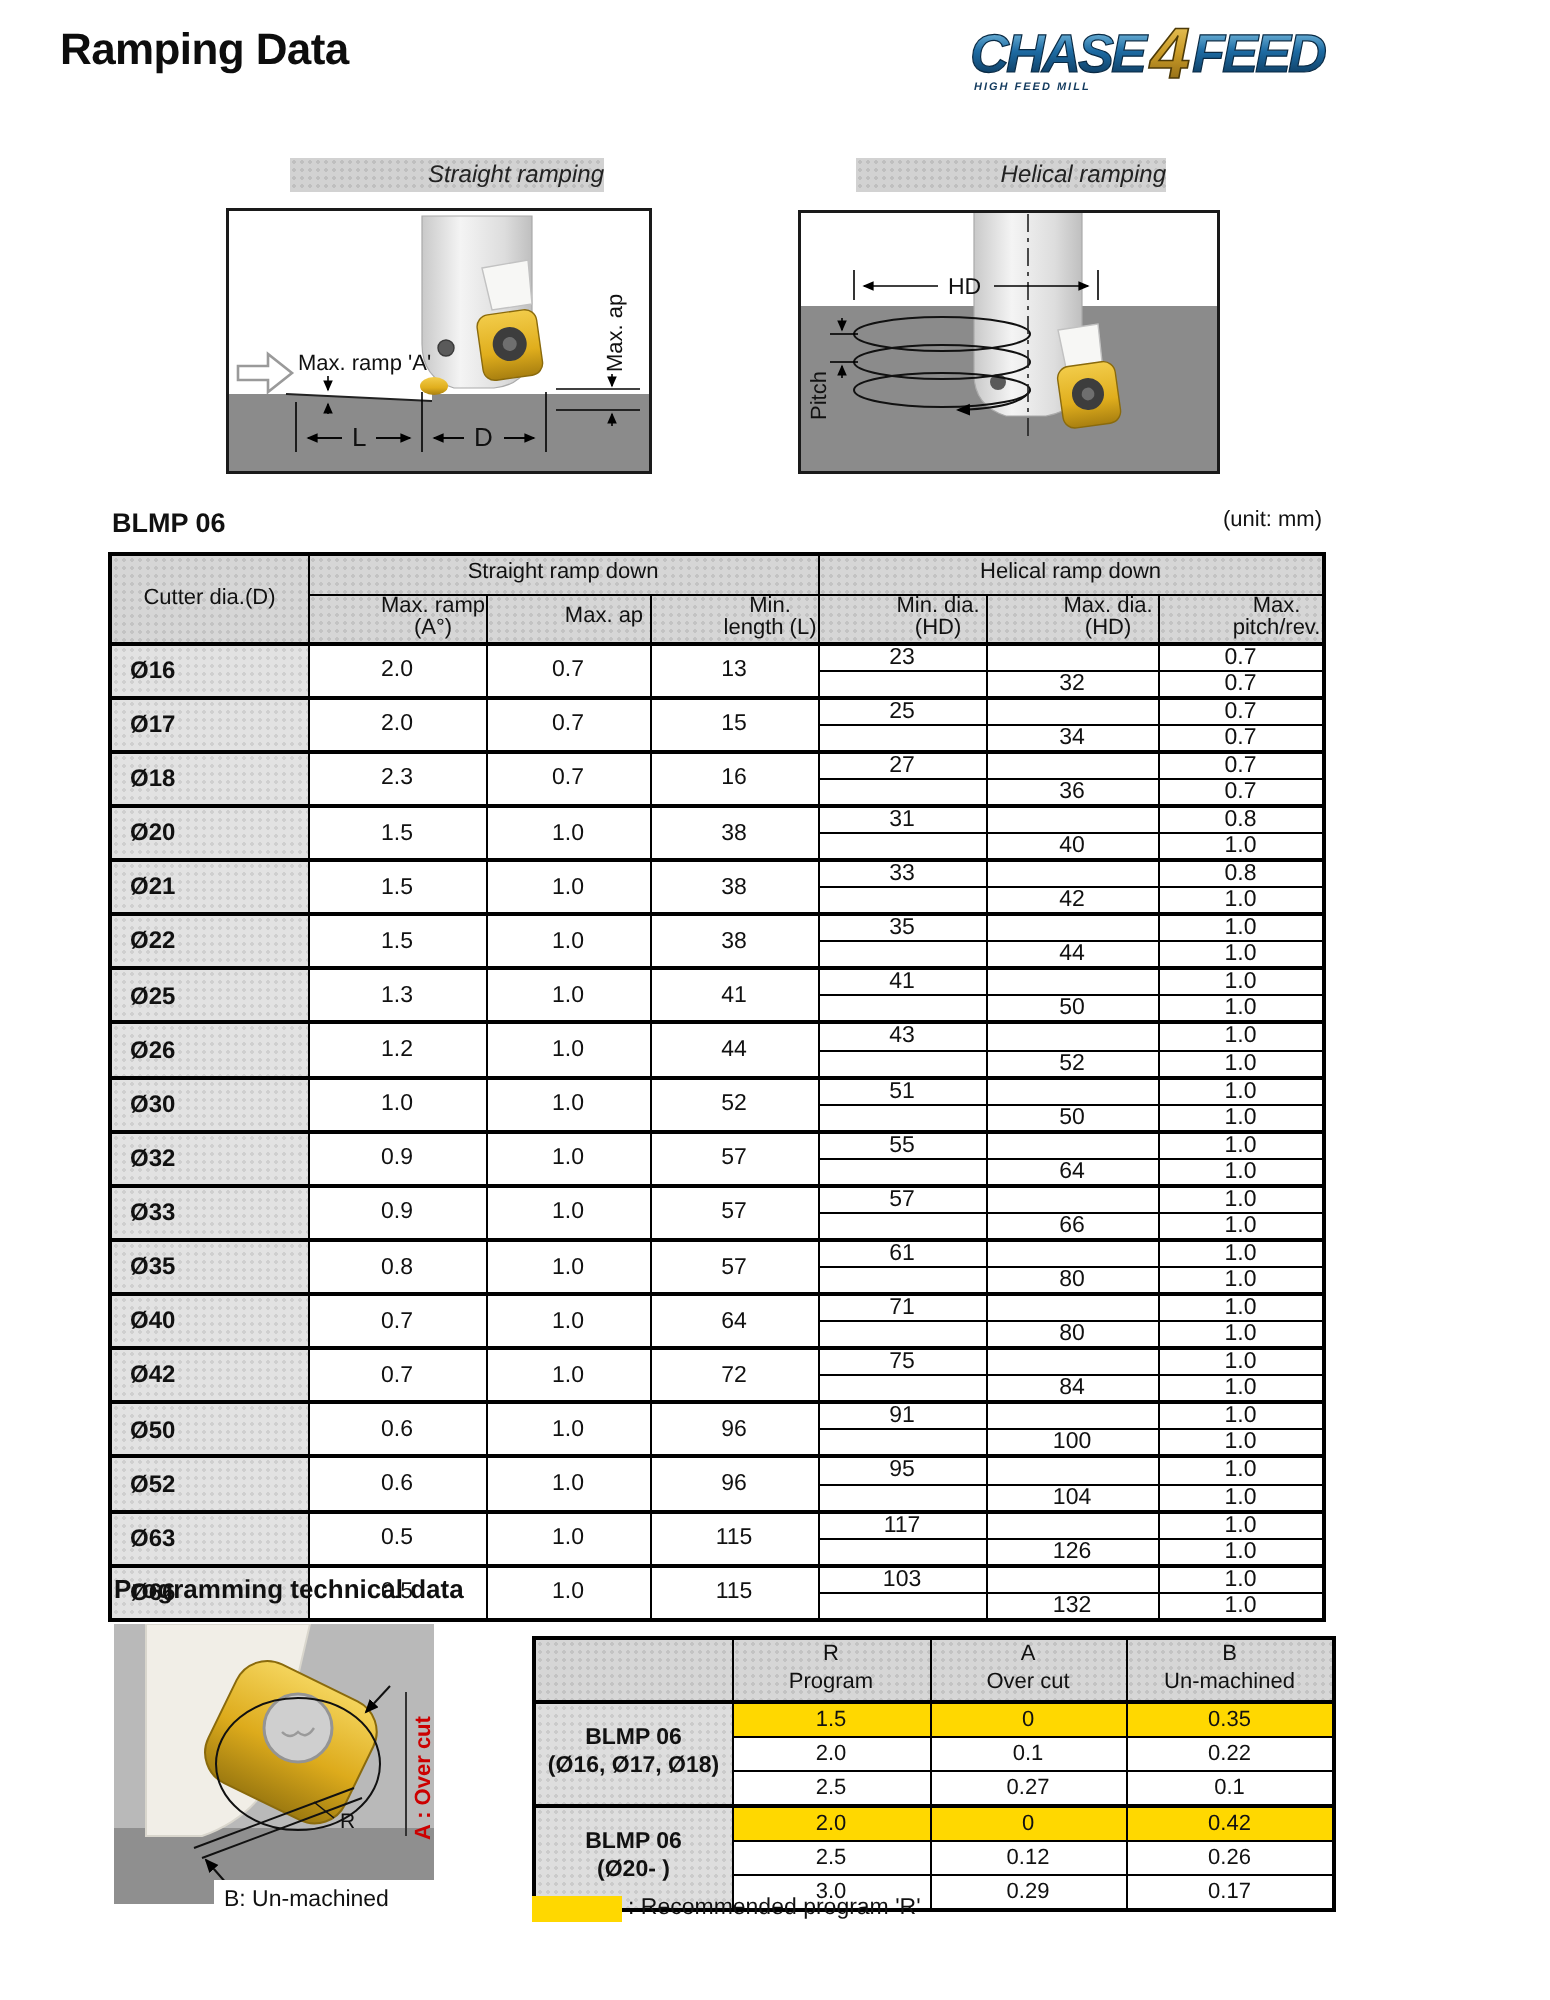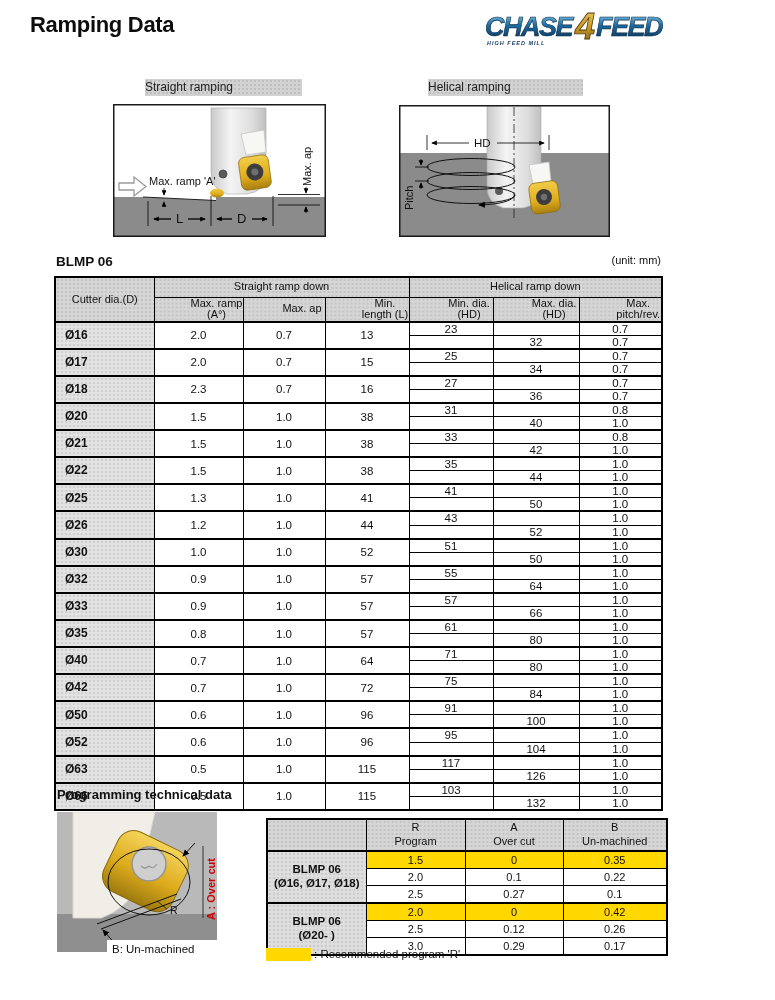--- a/index.html
+++ b/index.html
@@ -2,23 +2,23 @@
 <html><head>
 <meta charset="utf-8">
 <style>
   html,body{margin:0;padding:0;background:#fff;}
   .page{position:relative;width:775px;height:1000px;background:#fff;overflow:hidden;
         font-family:"Liberation Sans",sans-serif;color:#111;}
   
   .title{position:absolute;left:30px;top:12px;font-size:22px;font-weight:bold;letter-spacing:-0.3px;color:#0d0d0d;}
   .logo{position:absolute;left:483px;top:8px;}
   
-  .fig-label{position:absolute;height:17px;line-height:17px;text-align:left;font-size:12px;color:#222;
+  .fig-label{position:absolute;height:17px;line-height:17px;text-align:right;font-size:12px;color:#222;
              background-color:#d2d2d2;
-             background-image:radial-gradient(#bfbfbf 0.8px,transparent 0.9px);background-size:4px 4px;}
+             background-image:radial-gradient(#bfbfbf 0.8px,transparent 0.9px);background-size:4px 4px;font-style:italic;}
   #fig-label-straight{left:145px;top:79px;width:157px;}
   #fig-label-helical{left:428px;top:79px;width:155px;}
   .fig{position:absolute;background:#fff;}
   #fig-straight{left:113px;top:104px;}
   #fig-helical{left:399px;top:105px;}
   
   #blmp-title{position:absolute;left:56px;top:254px;font-size:13.5px;font-weight:bold;}
   #unit-note{position:absolute;left:54px;top:254px;width:607px;text-align:right;font-size:11px;}
   #ramp-table{position:absolute;left:54px;top:276px;width:607px;border-collapse:collapse;table-layout:fixed;
               border:2px solid #000;}

